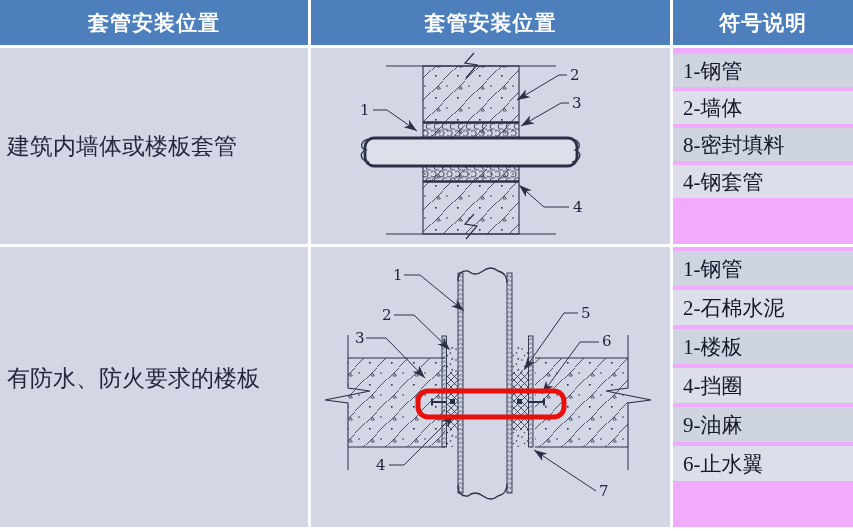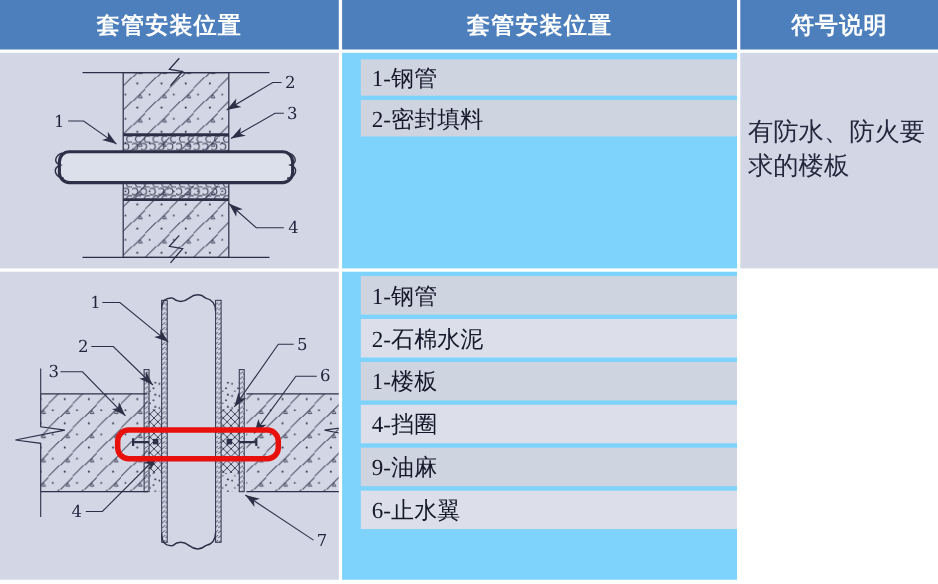--- a/index.html
+++ b/index.html
@@ -16,21 +16,21 @@
     display:flex;align-items:center;justify-content:center;
     font-size:21px;font-weight:bold;letter-spacing:1px;
   }
   .cell{background:#d3d6e4;overflow:hidden;}
   .poscell{
     display:flex;align-items:center;
     font-size:23px;color:#23283d;padding-left:7px;box-sizing:border-box;
   }
   .diagcell{position:relative;}
   .diagcell svg{display:block;}
-  .legendcell{padding-top:6px;box-sizing:border-box;background:#7dd3fc;padding-left:17px;}
+  .legendcell{padding-top:6px;box-sizing:border-box;background:#f0abfc;}
   .legendcell.r2{padding-top:4px;}
   .band{
     height:33px;display:flex;align-items:center;
     padding-left:10px;font-size:21px;color:#141829;
     margin-bottom:4px;
   }
   .legendcell.r2 .band{height:35px;}
   .band.odd{background:#cfd4e1;}
   .band.even{background:#dcdfe9;}
   svg text{font-family:"DejaVu Serif", serif;font-size:15px;fill:#20253c;}
@@ -43,20 +43,23 @@
   <div class="hcell">
     <span>套管安装位置</span>
   </div>
   <div class="hcell">
     <span>套管安装位置</span>
   </div>
   <div class="hcell">
     <span>符号说明</span>
   </div>
 
+  <div class="cell poscell">
+    <span>建筑内墙体或楼板套管</span>
+  </div>
 
   <div class="cell diagcell">
     <svg width="359" height="196" viewBox="0 0 359 196">
       <defs>
         <pattern id="c1" width="22" height="22" patternUnits="userSpaceOnUse">
           <path d="M-2,12 L12,-2 M9,24 L24,9" stroke="#3d435a" stroke-width="0.9" fill="none"></path>
           <circle cx="4" cy="16" r="0.8" fill="#2b3047"></circle>
           <rect x="14" y="5" width="1.6" height="1.6" fill="#2b3047"></rect>
           <path d="M16,19 l3.4,0 l-1.7,-2.8 z" fill="none" stroke="#2b3047" stroke-width="0.7"></path>
         </pattern>
@@ -105,22 +108,28 @@
         <text x="261" y="60">3</text>
         <text x="262" y="164">4</text>
       </g>
     </svg>
   </div>
 
   <div class="cell legendcell">
     <div class="band odd">
         <span>1-钢管</span>
       </div>
-    <div class="band odd">
-        <span>2-密封填料</span>
+    <div class="band even">
+        <span>2-墙体</span>
+      </div>
+    <div class="band odd">
+        <span>8-密封填料</span>
+      </div>
+    <div class="band even">
+        <span>4-钢套管</span>
       </div>
   </div>
 
   <div class="cell poscell" style="padding-bottom:22px;">
     <span>有防水、防火要求的楼板</span>
   </div>
 
   <div class="cell diagcell">
     <svg width="359" height="284" viewBox="0 0 359 284">
       <defs>

